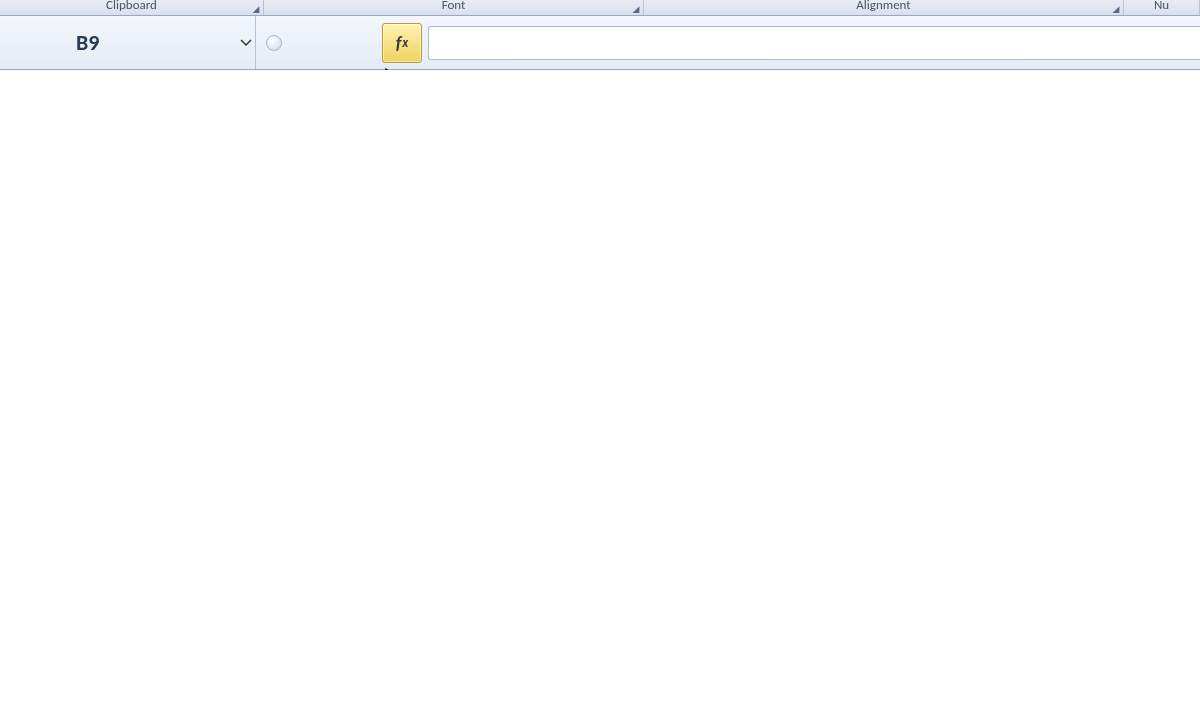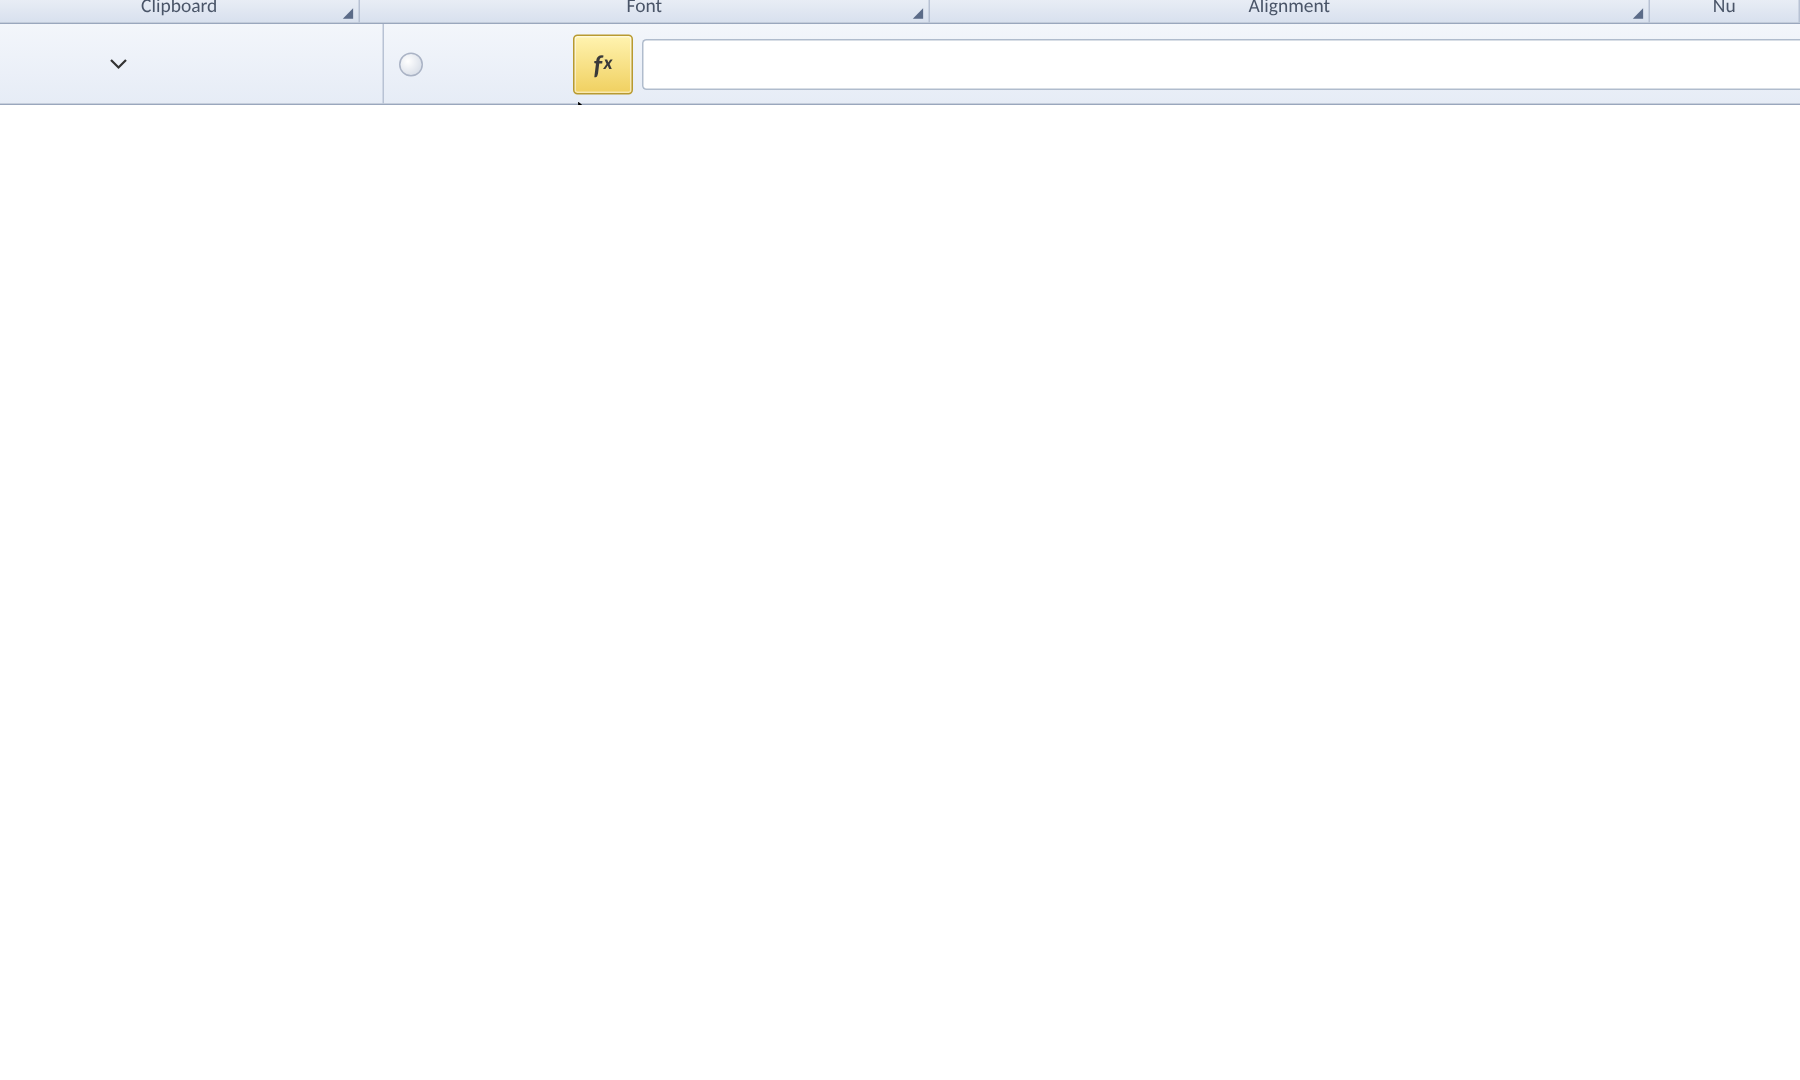--- a/index.html
+++ b/index.html
@@ -276,39 +276,40 @@
     width:20px;height:20px;
     transform: translate(-50%,-50%) rotate(45deg);
     background:#4f81bd;
     border:1px solid #385d8a;
   }
 </style>
 </head>
 <body>
 
 <div class="ribbon-groups">
-  <div class="ribbon-group" style="width:240px">
+  <div class="ribbon-group" style="width:264px">
     <span>Clipboard</span>
     <span class="dialog-launcher">◢</span>
   </div>
   <div class="ribbon-group" style="width:380px">
     <span>Font</span>
     <span class="dialog-launcher">◢</span>
   </div>
   <div class="ribbon-group" style="width:480px">
     <span>Alignment</span>
     <span class="dialog-launcher">◢</span>
   </div>
   <div class="ribbon-group" style="flex:1">
     <span>Nu</span>
   </div>
 </div>
 
 <div class="name-fx-row">
   <div class="namebox-wrap">
+    <div class="namebox">B9</div>
     <div class="namebox-dd">
       <svg viewBox="0 0 12 8">
           <path d="M1 1 L6 6 L11 1" fill="none" stroke="#333" stroke-width="1.5"></path>
         </svg>
     </div>
   </div>
   <div class="fx-controls">
     <div class="fx-dot"></div>
   </div>
   <div class="fx-btn">f<span class="sub">x</span></div>

